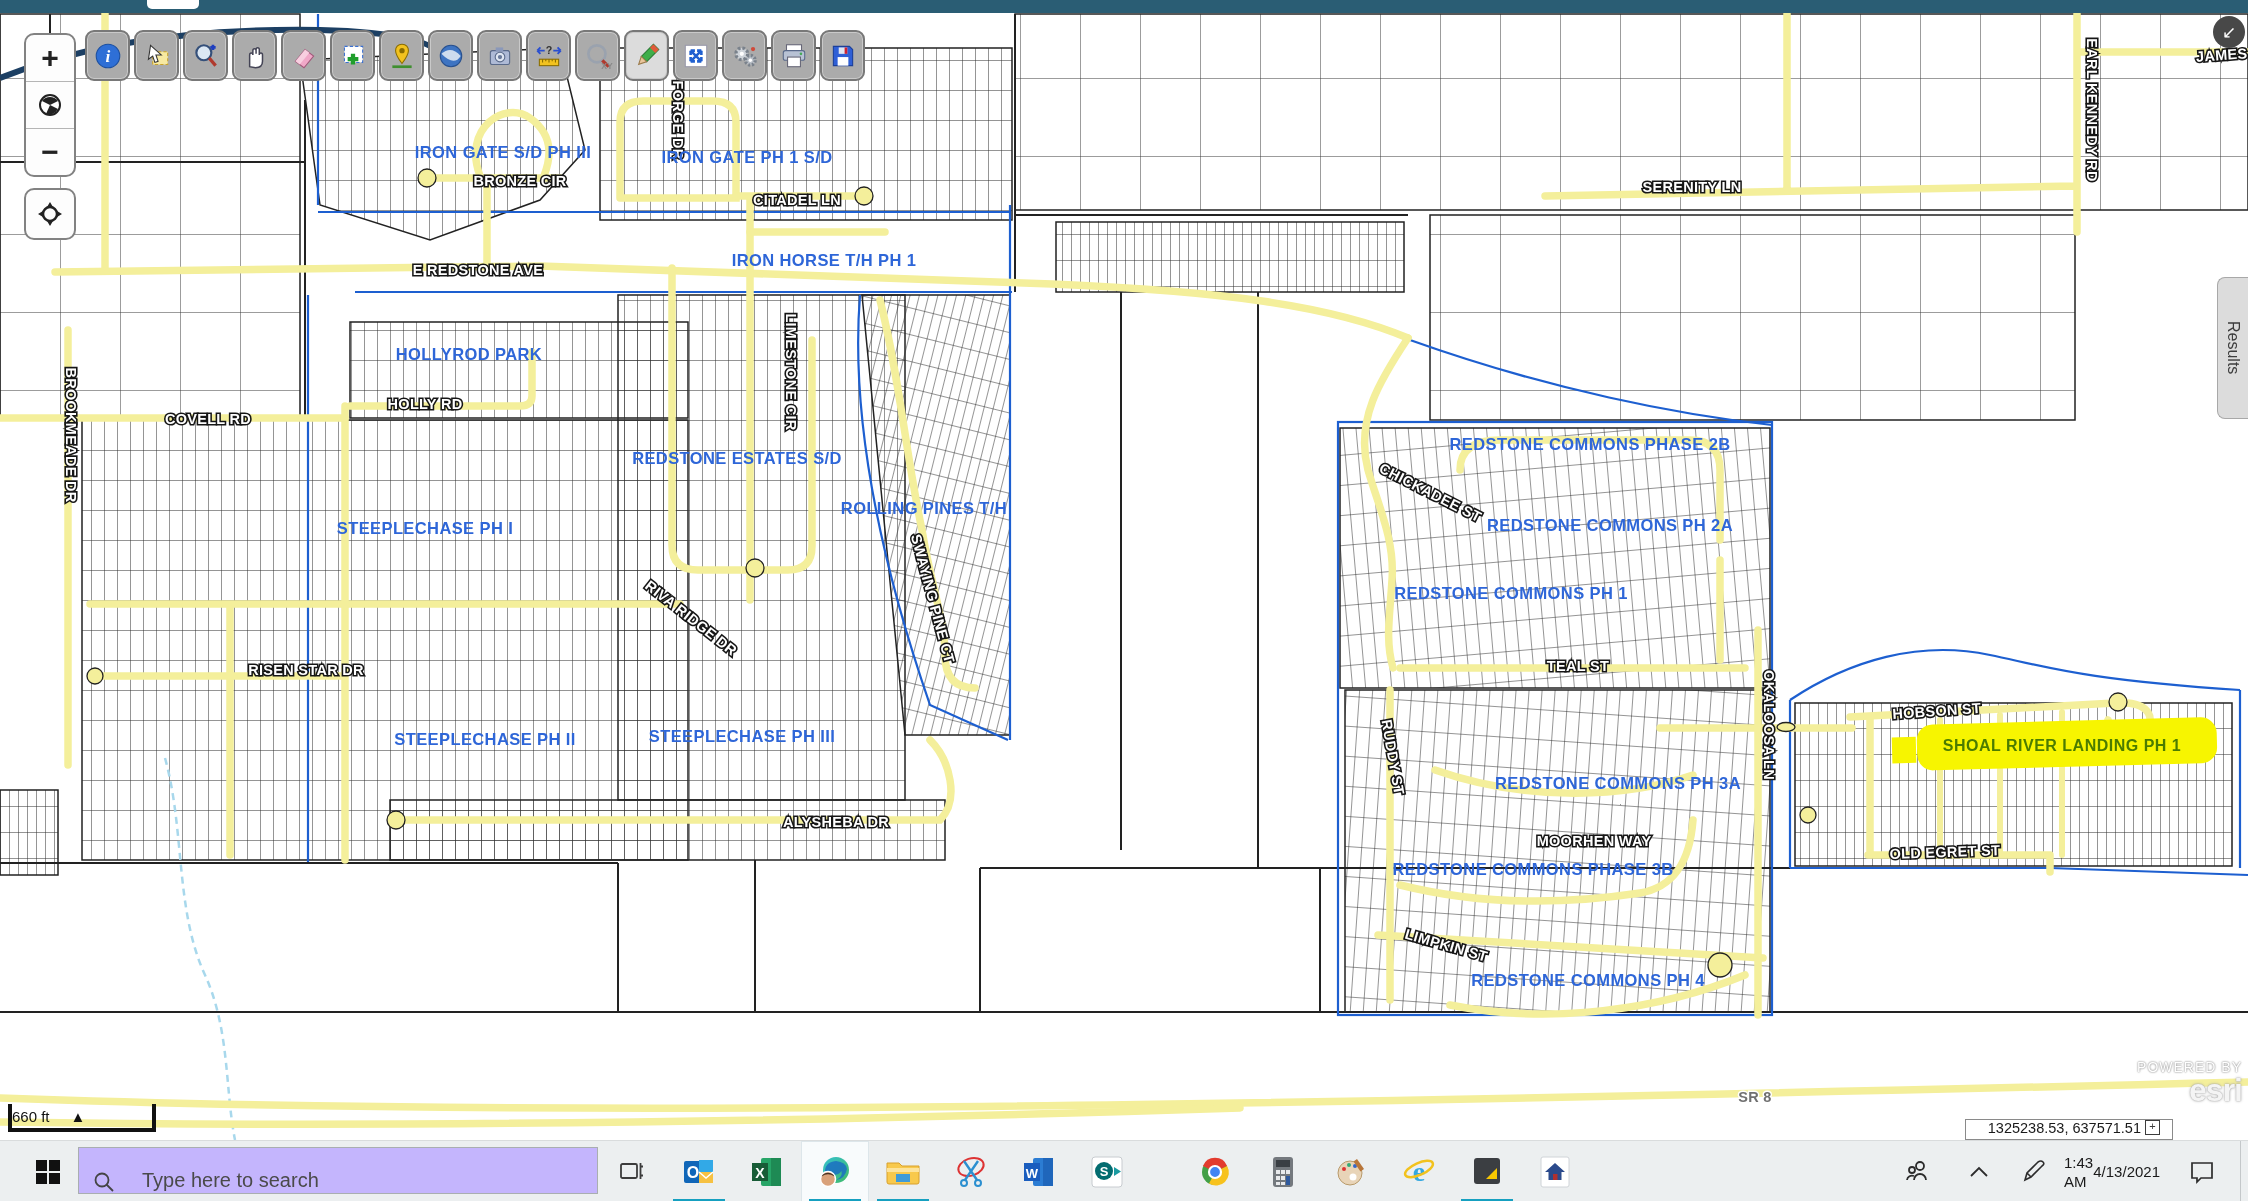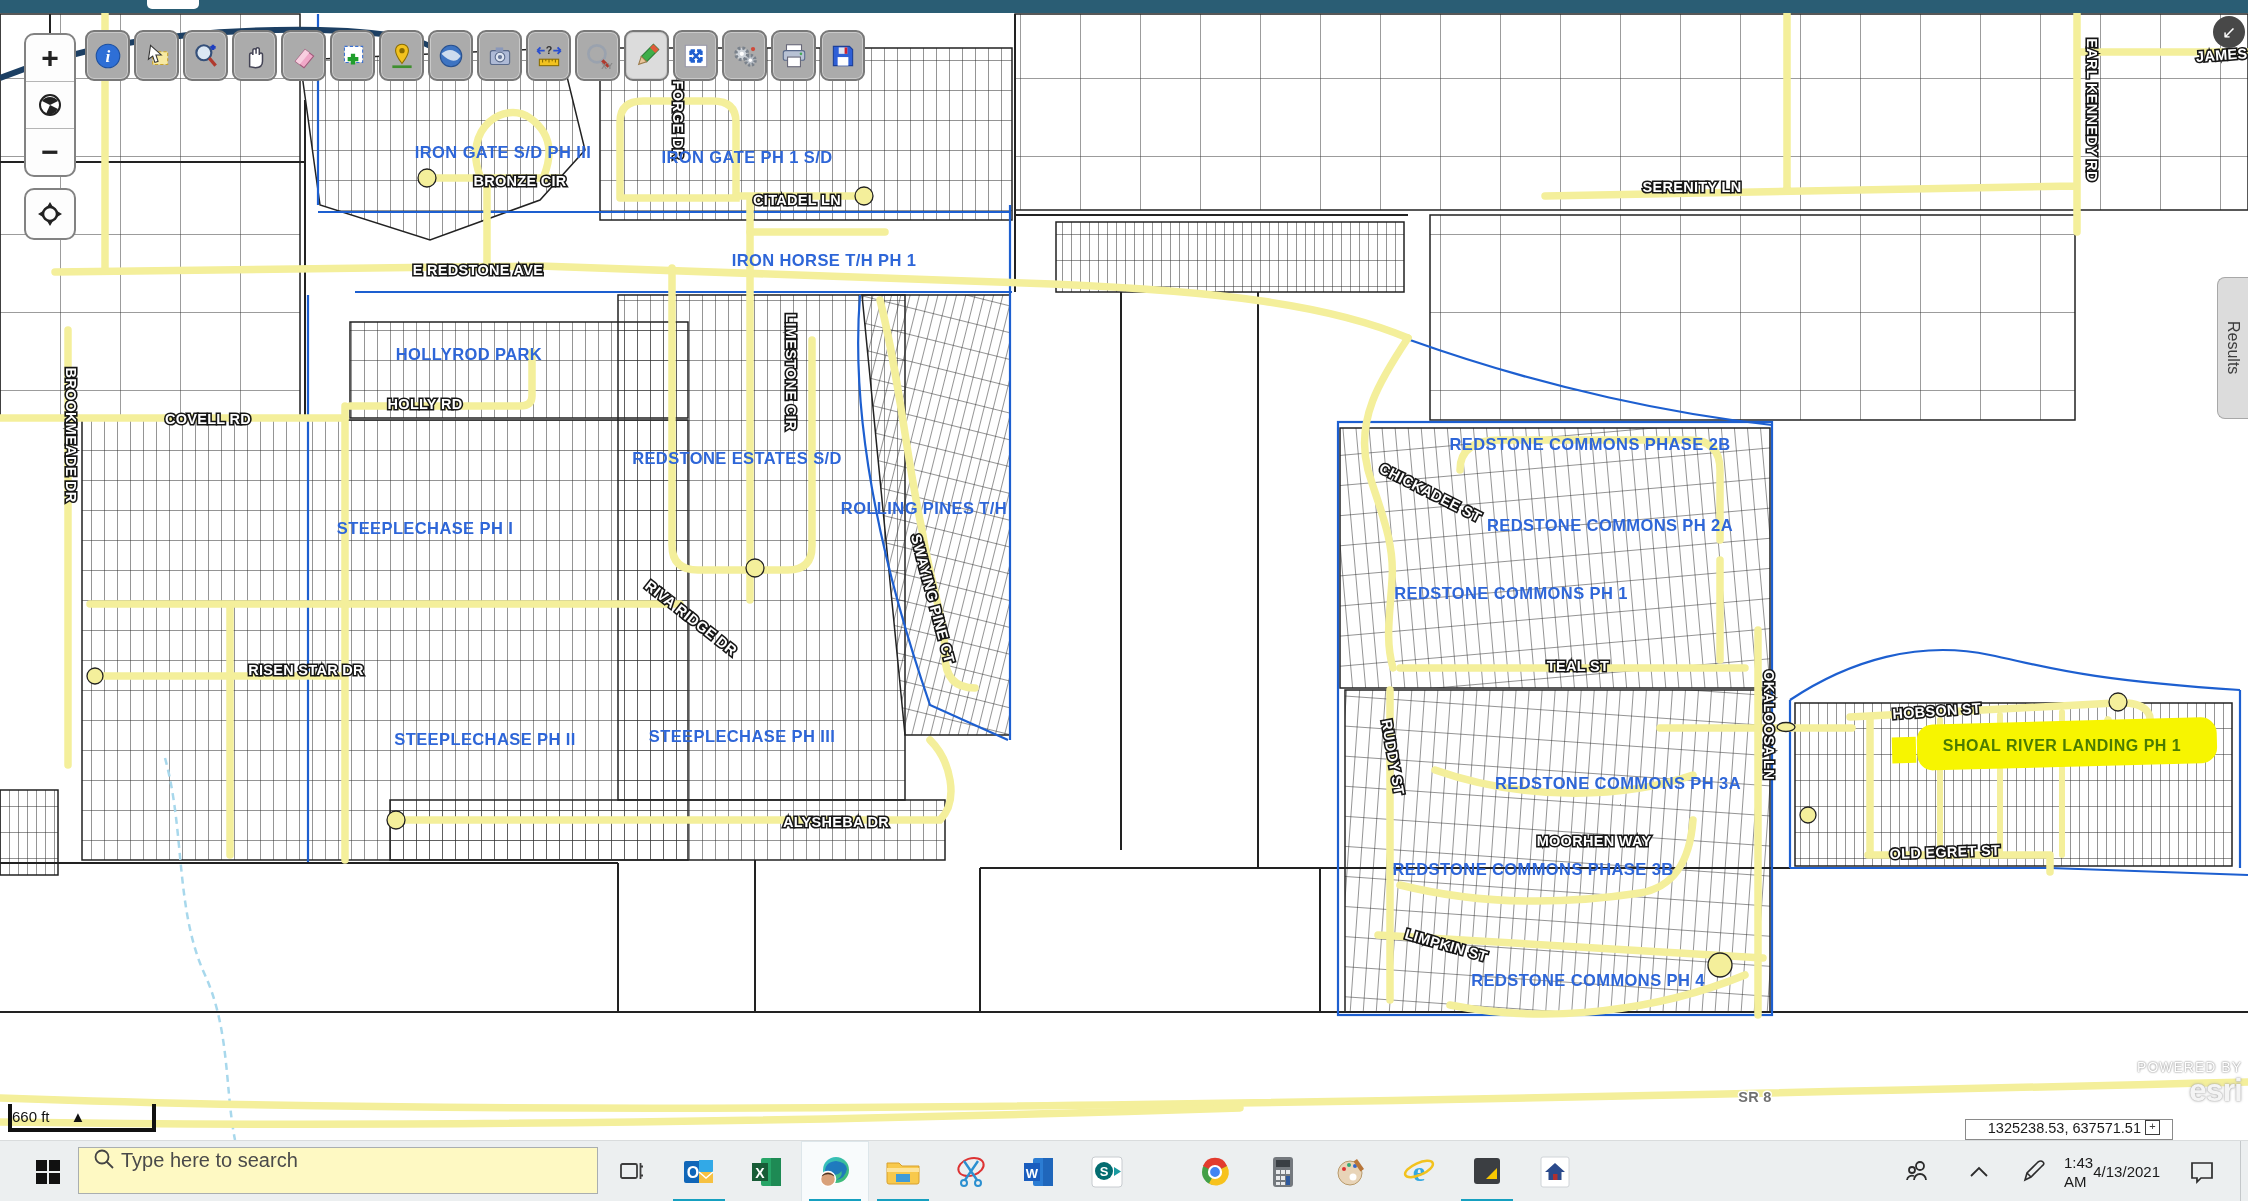--- a/index.html
+++ b/index.html
@@ -40,22 +40,22 @@
              font-size:15px;color:#111;gap:21px}
   #esri-mark{position:absolute;left:2120px;top:1060px;width:122px;text-align:right;z-index:8;line-height:1}
   #esri-mark .pby{font-size:14px;font-weight:normal;color:#fff;text-shadow:0 0 2px #9a9a9a,0 0 2px #9a9a9a;letter-spacing:1px}
   #esri-mark .esri{font-size:32px;font-weight:bold;color:#f4f4f4;text-shadow:0 0 3px #a8a8a8,0 0 1px #8a8a8a;letter-spacing:-1px}
   #coord-bar{position:absolute;left:1965px;top:1119px;width:208px;height:21px;background:#fff;border:1px solid #8a8a8a;
              z-index:9;display:flex;justify-content:flex-end;font-size:14.5px;color:#1a1a1a;gap:4px;padding-right:12px;box-sizing:border-box}
   #coord-plus{width:13px;height:13px;border:1.5px solid #3c3c3c;font-size:11px;line-height:11px;text-align:center;color:#3c3c3c;cursor:pointer}
   
   #taskbar{position:absolute;left:0;top:1140px;width:2248px;height:61px;background:#eceff0;border-top:1px solid #d9dcdd;z-index:20}
   #start-btn{position:absolute;left:20px;top:0;width:56px;height:61px;display:flex;align-items:center;justify-content:center;cursor:pointer}
-  #search-box{position:absolute;left:78px;top:6px;width:520px;height:47px;background:#fef9c3;border:1px solid #a9aeb0;
-              display:flex;align-items:flex-start;padding-left:14px;gap:4px;box-sizing:border-box}
+  #search-box{position:absolute;left:78px;top:6px;width:520px;height:47px;background:#c4b5fd;border:1px solid #a9aeb0;
+              display:flex;align-items:flex-end;padding-left:14px;gap:25px;box-sizing:border-box}
   #search-box input{border:none;outline:none;font-size:20px;color:#333;width:420px;background:transparent;font-family:"Liberation Sans",sans-serif}
   #search-box input::placeholder{color:#4a4a4a}
   #taskview-btn{position:absolute;left:608px;top:0;width:46px;height:61px;display:flex;align-items:center;justify-content:center;cursor:pointer}
   #apps{position:absolute;left:665px;top:0;height:61px;display:flex;align-items:stretch}
   .app{width:68px;height:61px;display:flex;align-items:center;justify-content:center;position:relative;cursor:pointer}
   .app svg{width:40px;height:40px}
   .app.running::after{content:'';position:absolute;left:8px;right:8px;bottom:0;height:3px;background:#16a0c0}
   .app.active{background:#f8fbfc;box-shadow:inset 0 0 0 1px #dde6ea}
   .spacer{width:40px}
   .tray-btn{position:absolute;top:0;height:61px;display:flex;align-items:center;justify-content:center;cursor:pointer}

